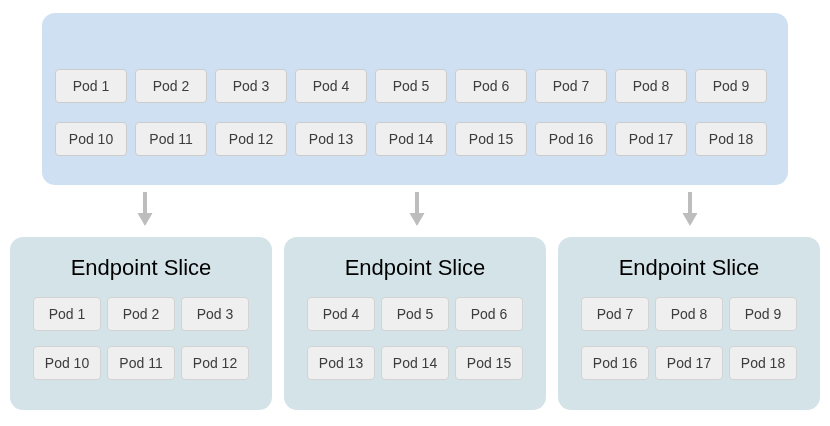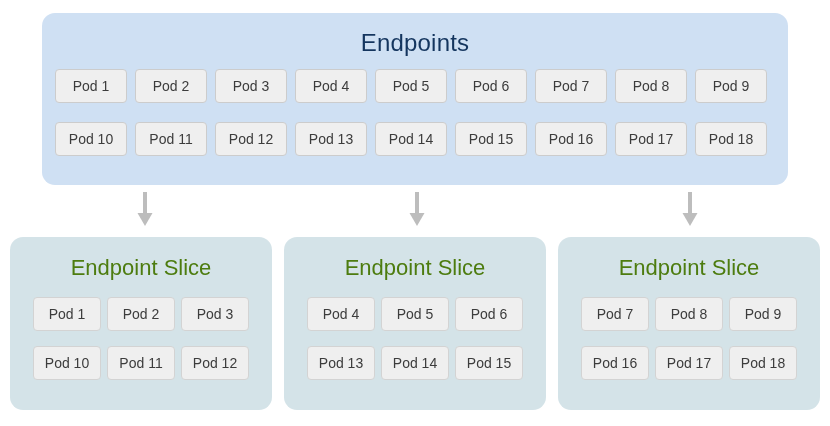--- a/index.html
+++ b/index.html
@@ -84,21 +84,21 @@
     background: #d4e3e8;
     border-radius: 13px;
   }
   .slice-title {
     position: absolute;
     left: 0;
     top: 17px;
     width: 100%;
     text-align: center;
     font-size: 22px;
-    color: #4d7c0f;
+    color: #000000;
     line-height: 28px;
   }
   .pod-grid-slice {
     position: absolute;
     left: 23px;
     top: 60px;
     width: 216px;
     display: flex;
     flex-direction: column;
     gap: 15px;
@@ -121,21 +121,20 @@
     color: #3c3c3c;
     flex: none;
   }
 </style>
 </head>
 <body>
 
 <div id="stage">
 
   <div class="endpoints-box">
-    <div class="endpoints-title">Endpoints</div>
     <div class="pod-grid-parent">
 
       <div class="pod-row-parent">
         <div class="pod-chip">Pod 1</div>
         <div class="pod-chip">Pod 2</div>
         <div class="pod-chip">Pod 3</div>
         <div class="pod-chip">Pod 4</div>
         <div class="pod-chip">Pod 5</div>
         <div class="pod-chip">Pod 6</div>
         <div class="pod-chip">Pod 7</div>

